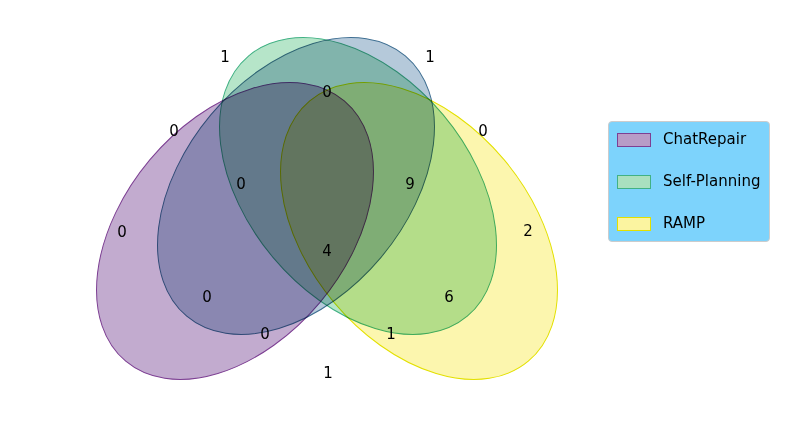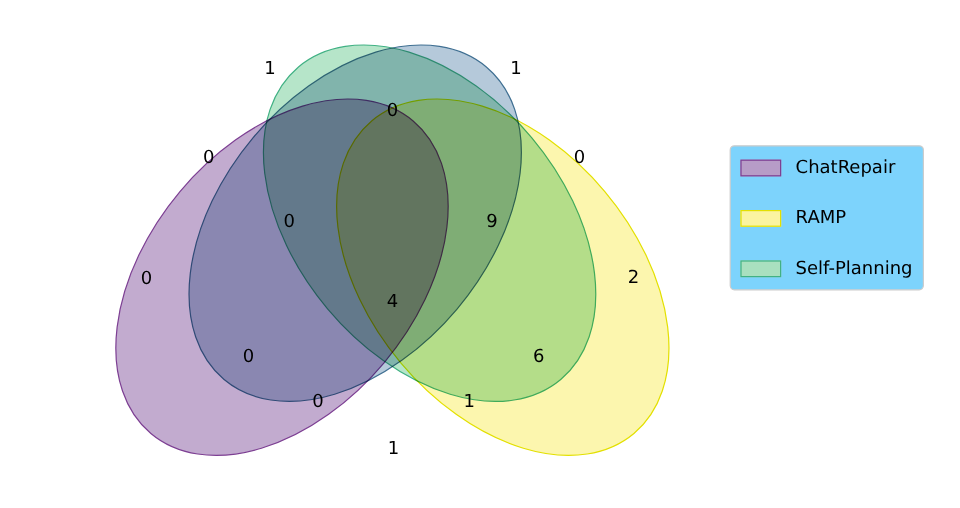--- a/index.html
+++ b/index.html
@@ -104,22 +104,22 @@
         <text x="327" y="251" class="region-label">4</text>
       </g>
   </svg>
 
   <div id="legend">
       <div class="legend-row">
         <span class="legend-swatch" style="background: rgb(183, 156, 199); border-color: rgb(125, 63, 147);"></span>
         <span class="legend-text">ChatRepair</span>
       </div>
       <div class="legend-row">
+        <span class="legend-swatch" style="background: rgb(169, 224, 191); border-color: rgb(65, 177, 132);"></span>
+        <span class="legend-text">Self-Planning</span>
+      </div>
+      <div class="legend-row">
         <span class="legend-swatch" style="background: rgb(251, 244, 160); border-color: rgb(227, 224, 0);"></span>
         <span class="legend-text">RAMP</span>
-      </div>
-      <div class="legend-row">
-        <span class="legend-swatch" style="background: rgb(169, 224, 191); border-color: rgb(65, 177, 132);"></span>
-        <span class="legend-text">Self-Planning</span>
       </div>
     </div>
 
 </div>
 
 </body></html>

